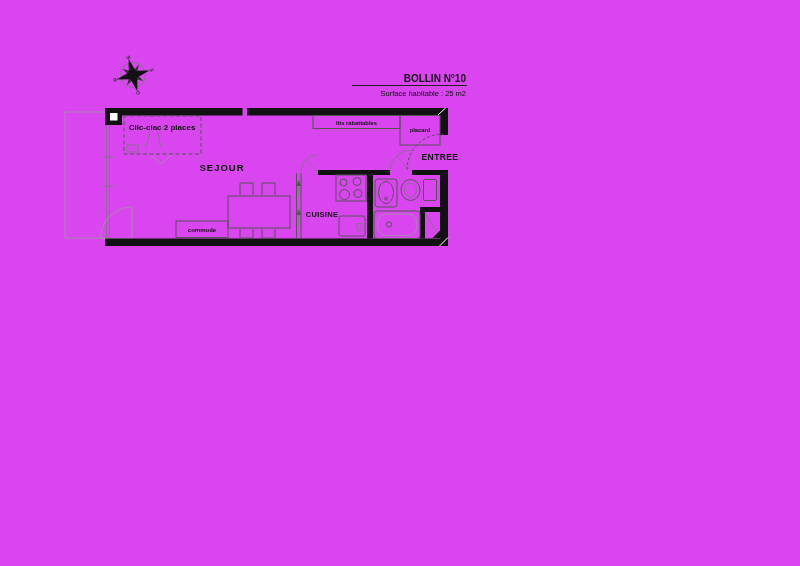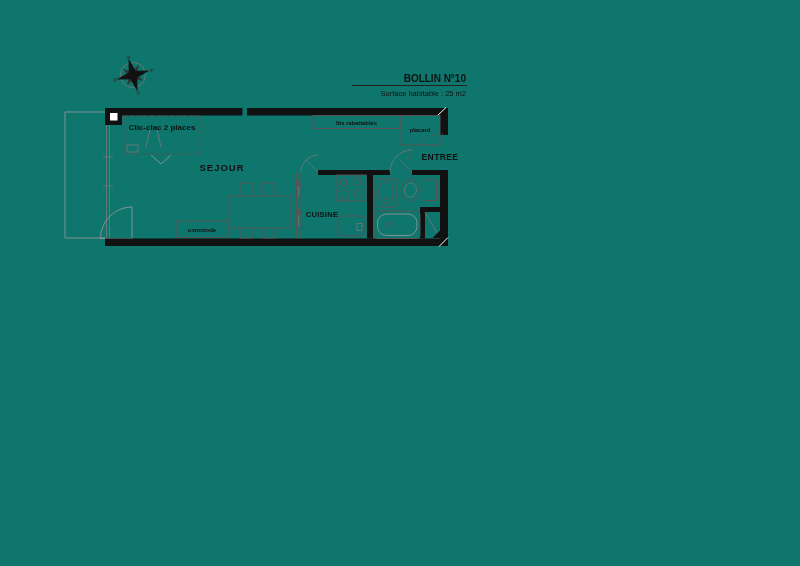--- a/index.html
+++ b/index.html
@@ -1,16 +1,16 @@
 <!DOCTYPE html>
 <html><head>
 <meta charset="utf-8">
 <style>
   html,body{margin:0;padding:0;background:#ffffff;}
-  .canvas{position:relative;width:800px;height:566px;background:#0f766e;overflow:hidden;
+  .canvas{position:relative;width:800px;height:566px;background:#d946ef;overflow:hidden;
           font-family:"Liberation Sans", sans-serif;}
   svg{position:absolute;left:0;top:0;}
   text{fill:#111111;font-family:"Liberation Sans", sans-serif;}
   .t-title{font-size:10px;font-weight:bold;}
   .t-sub{font-size:7.5px;}
   .t-room{font-size:9.5px;font-weight:bold;letter-spacing:1px;}
   .t-cuisine{font-size:7.5px;font-weight:bold;letter-spacing:.3px;}
   .t-entree{font-size:8.5px;font-weight:bold;letter-spacing:.4px;}
   .t-furn{font-size:8px;font-weight:bold;}
   .t-small{font-size:6px;font-weight:bold;}

